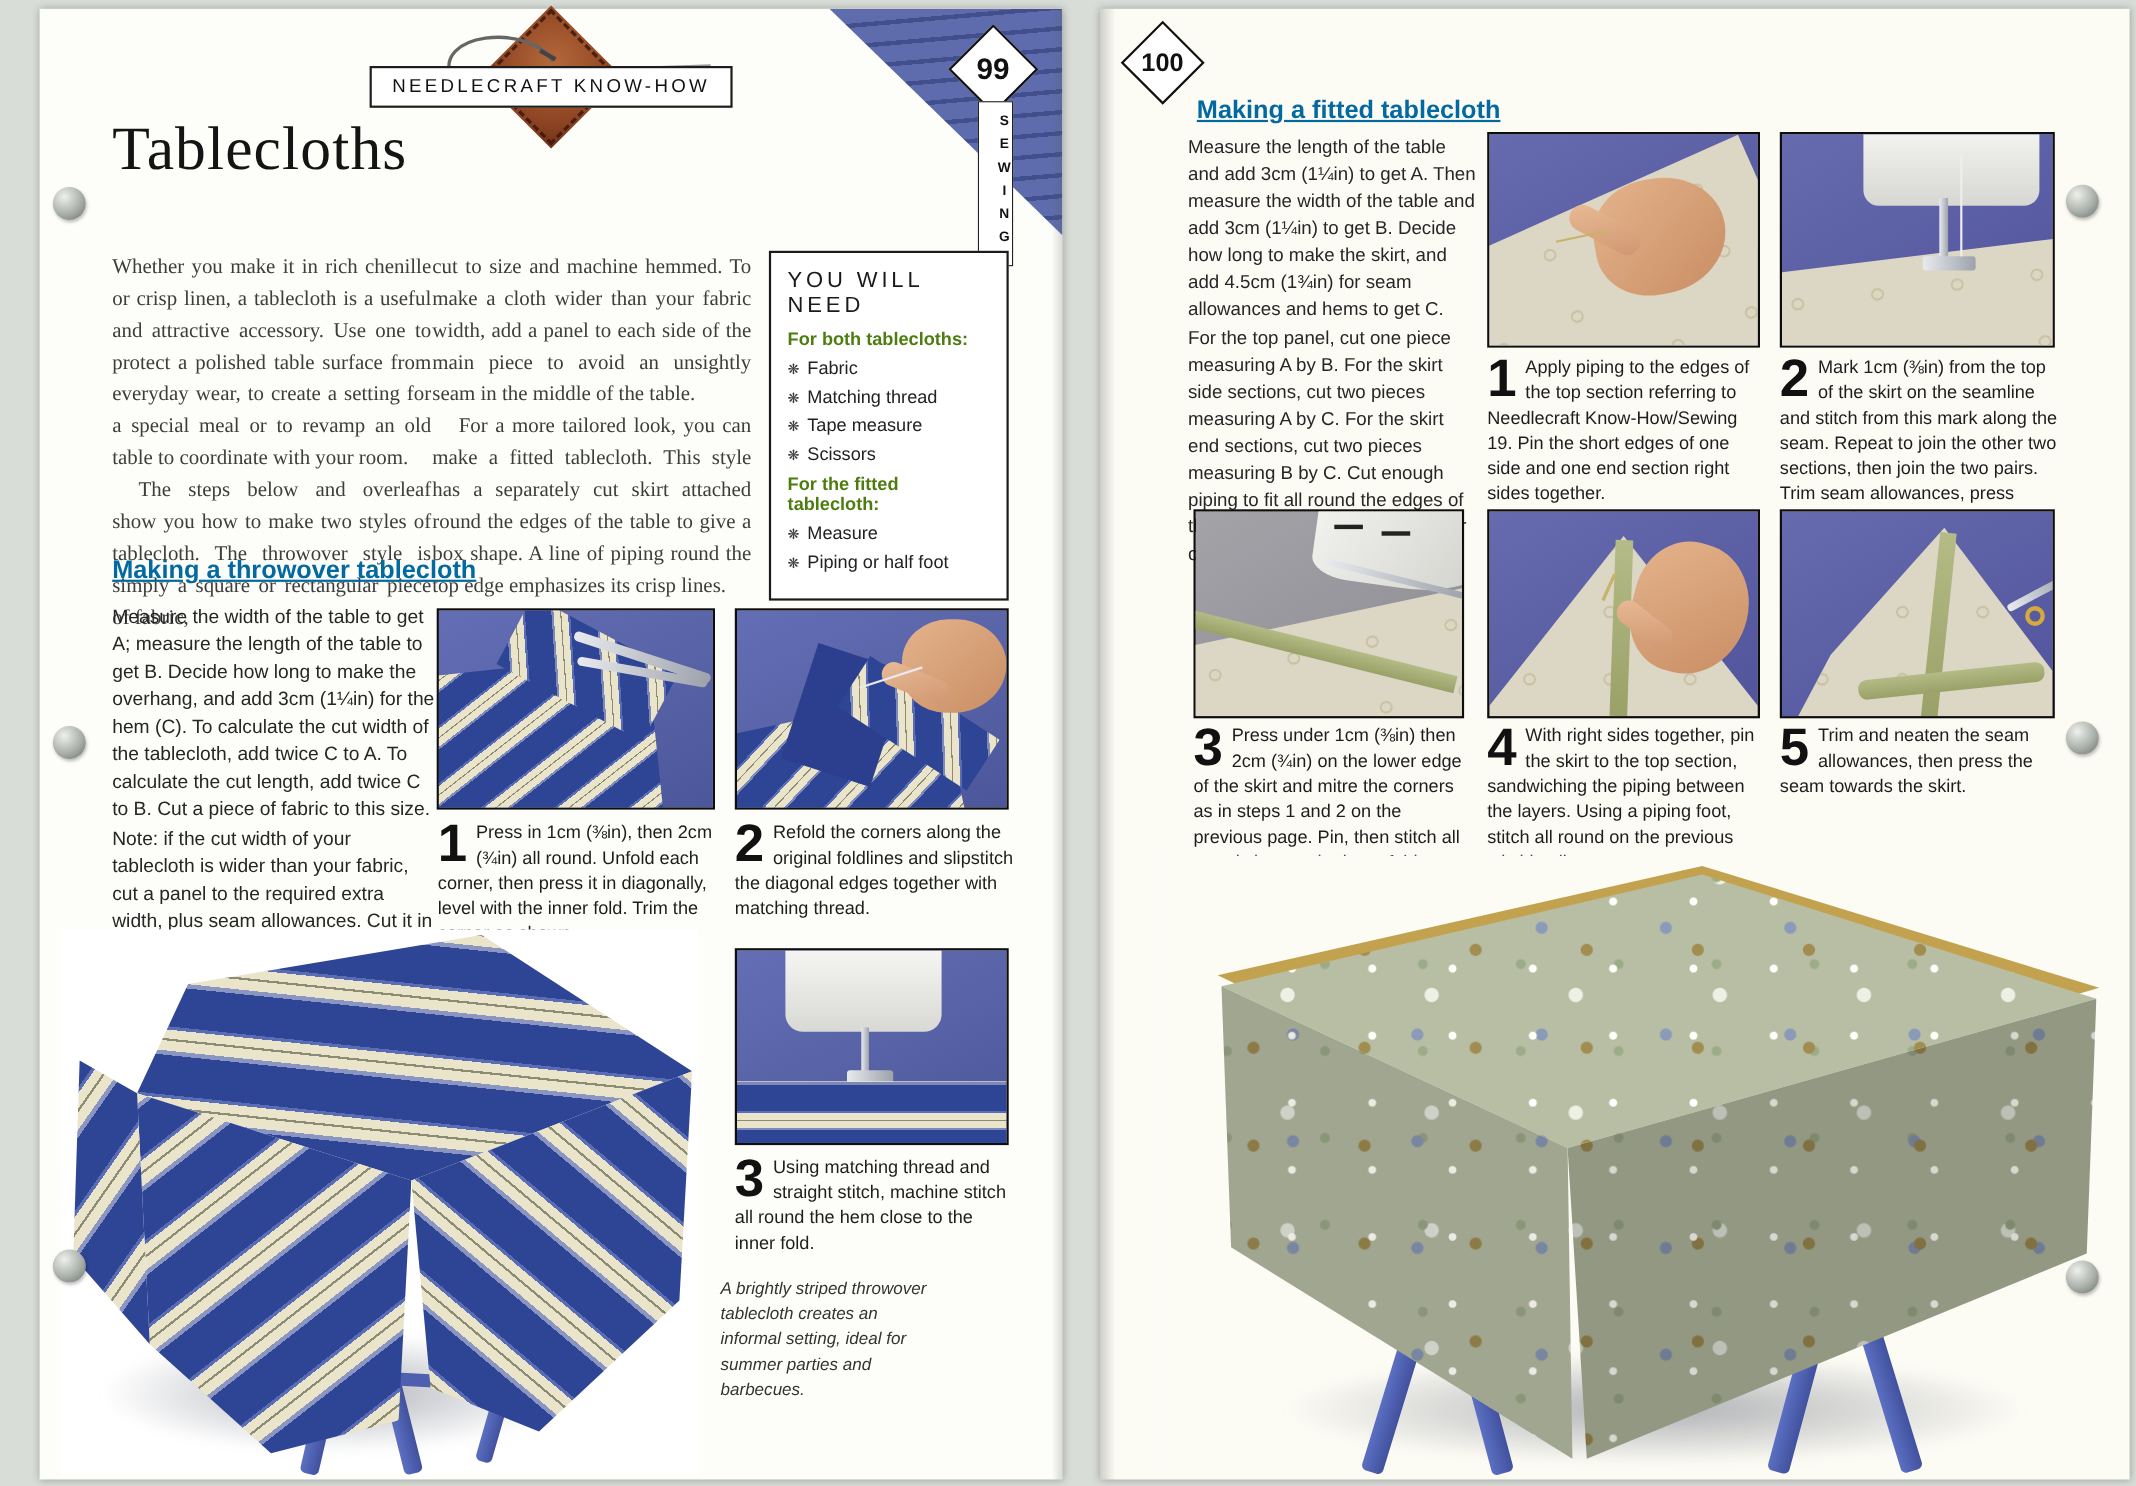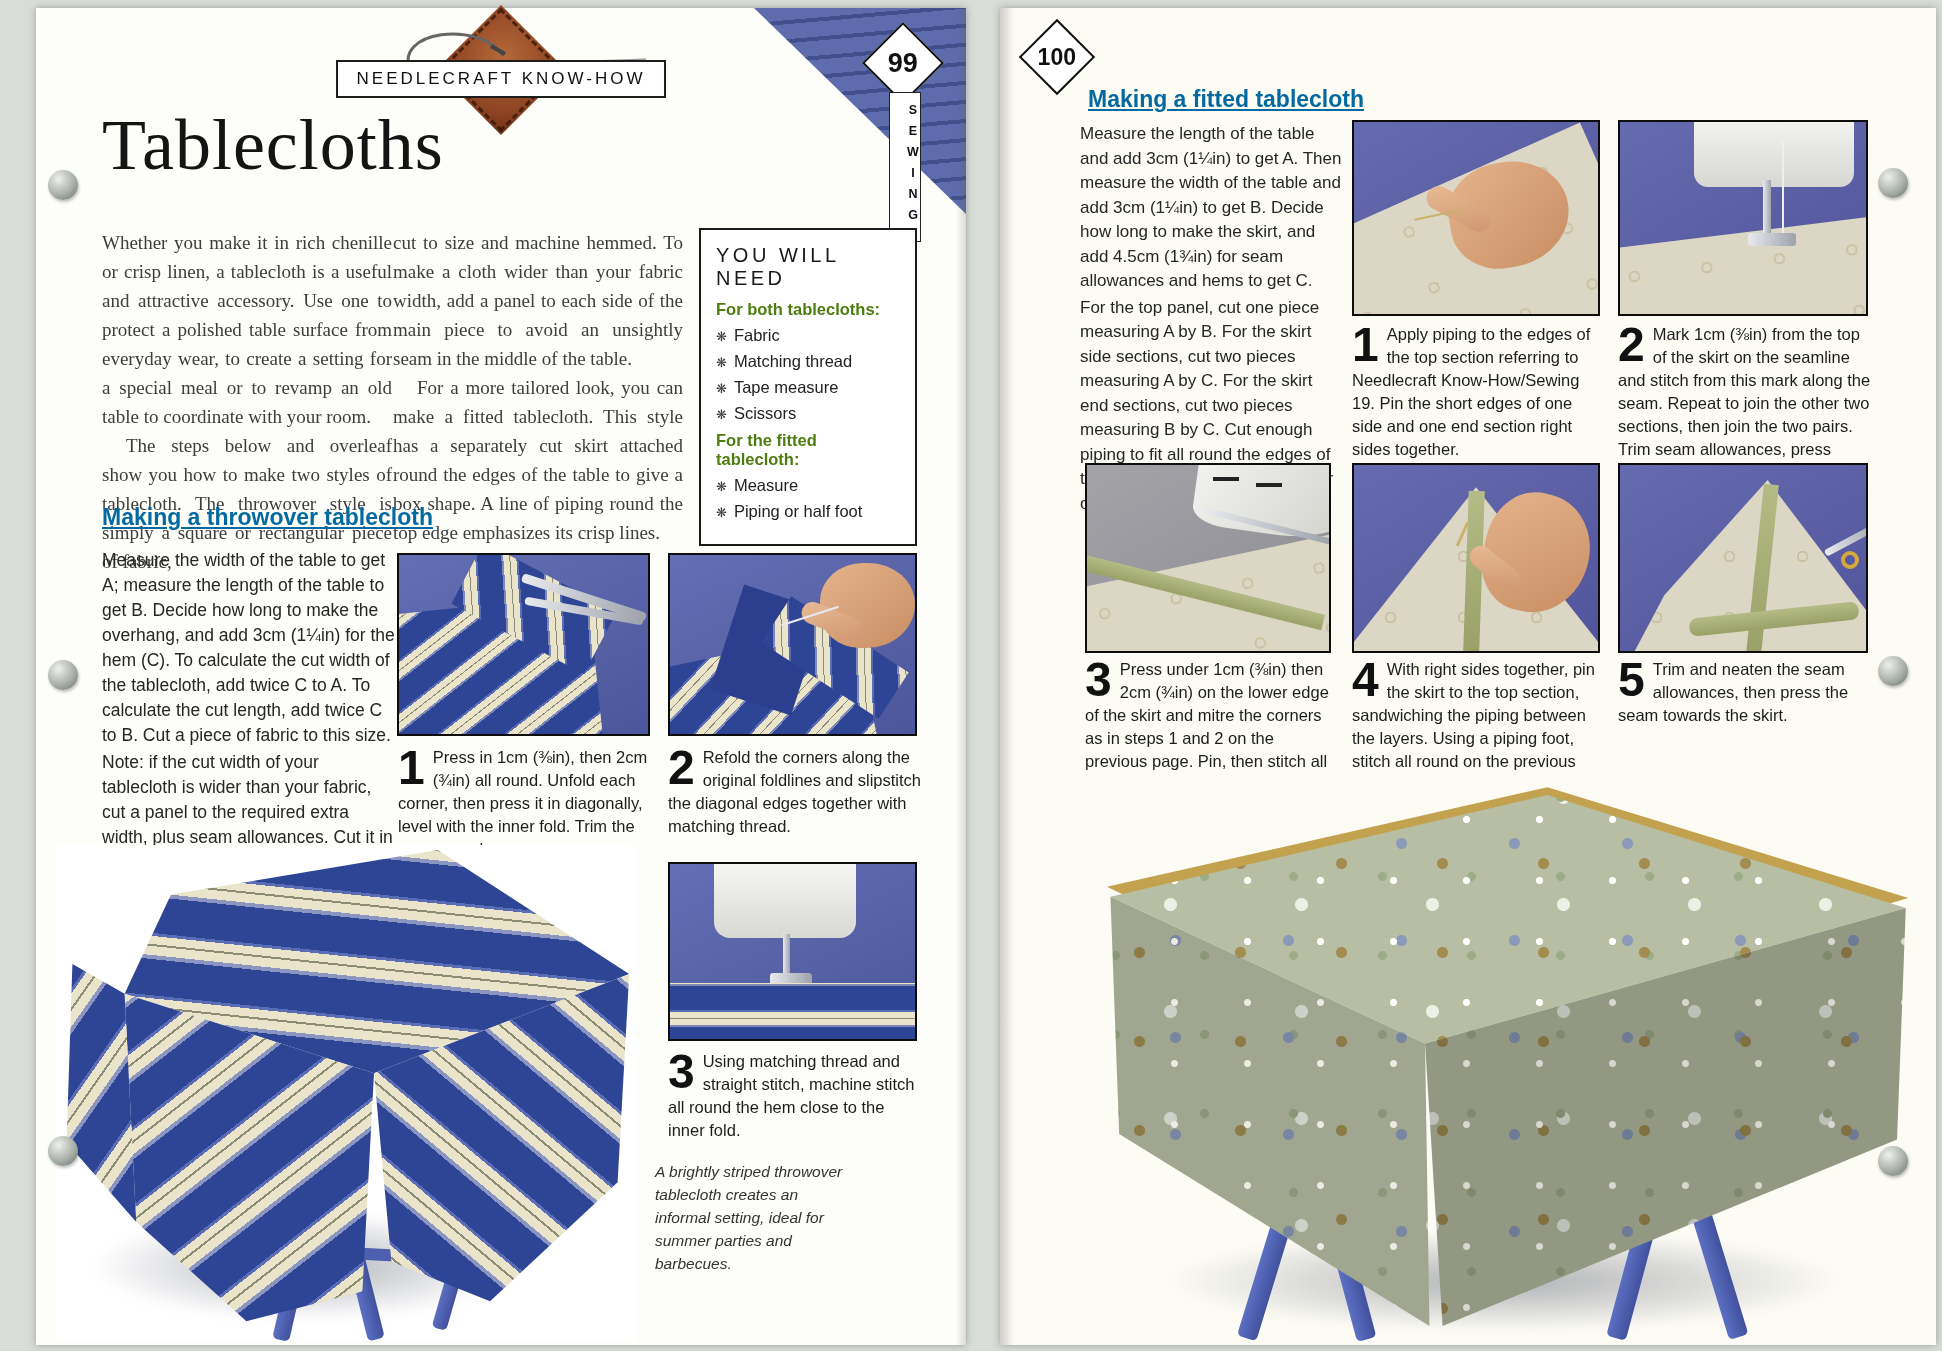--- a/index.html
+++ b/index.html
@@ -31,21 +31,21 @@
       clip-path:polygon(0 0,100% 0,100% 100%);
       background:repeating-linear-gradient(175deg,#5e6cae 0 15px,#41508c 15px 19px);}
   .diamond-badge{position:absolute;width:58px;height:58px;background:#fff;border:2px solid #111;
       transform:rotate(45deg);display:flex;align-items:center;justify-content:center;}
   .diamond-badge span{transform:rotate(-45deg);font-weight:bold;font-size:27px;color:#111;}
   .badge-99{right:34px;top:26px;}
   .sew-tab{position:absolute;right:45px;top:84px;width:32px;background:#fff;border:1px solid #222;
       padding:10px 0 12px;text-align:center;writing-mode:vertical-rl;text-orientation:upright;
       font-weight:bold;font-size:12.5px;letter-spacing:7px;color:#111;}
   .page-title{position:absolute;left:66px;top:96px;font-family:"Liberation Serif",serif;
-      font-size:72px;color:#141414;letter-spacing:1px;}
+      font-size:56px;color:#141414;letter-spacing:1px;}
 
   
   .serif-col{position:absolute;width:290px;font-family:"Liberation Serif",serif;font-size:19px;
       line-height:29px;color:#3d3d3d;text-align:justify;}
   .serif-col p{margin:0;}
   .serif-col p + p{text-indent:24px;}
   .ywn{position:absolute;left:663px;top:220px;width:218px;border:2px solid #1a1a1a;background:#fff;
       padding:14px 15px 16px;}
   .ywn-title{font-size:20px;letter-spacing:3.5px;color:#1a1a1a;margin-bottom:10px;}
   .ywn-h{font-weight:bold;font-size:16.5px;margin:8px 0 4px;color:#4d7c0f;}

